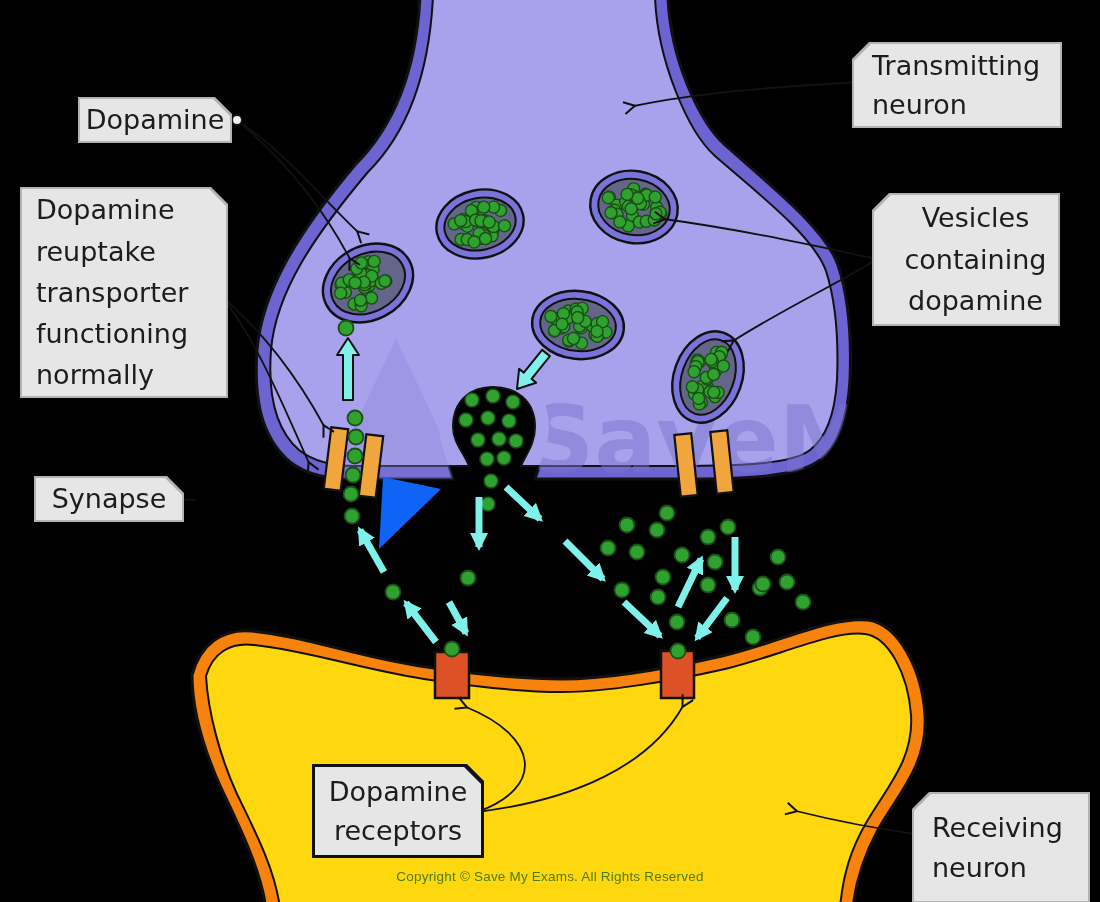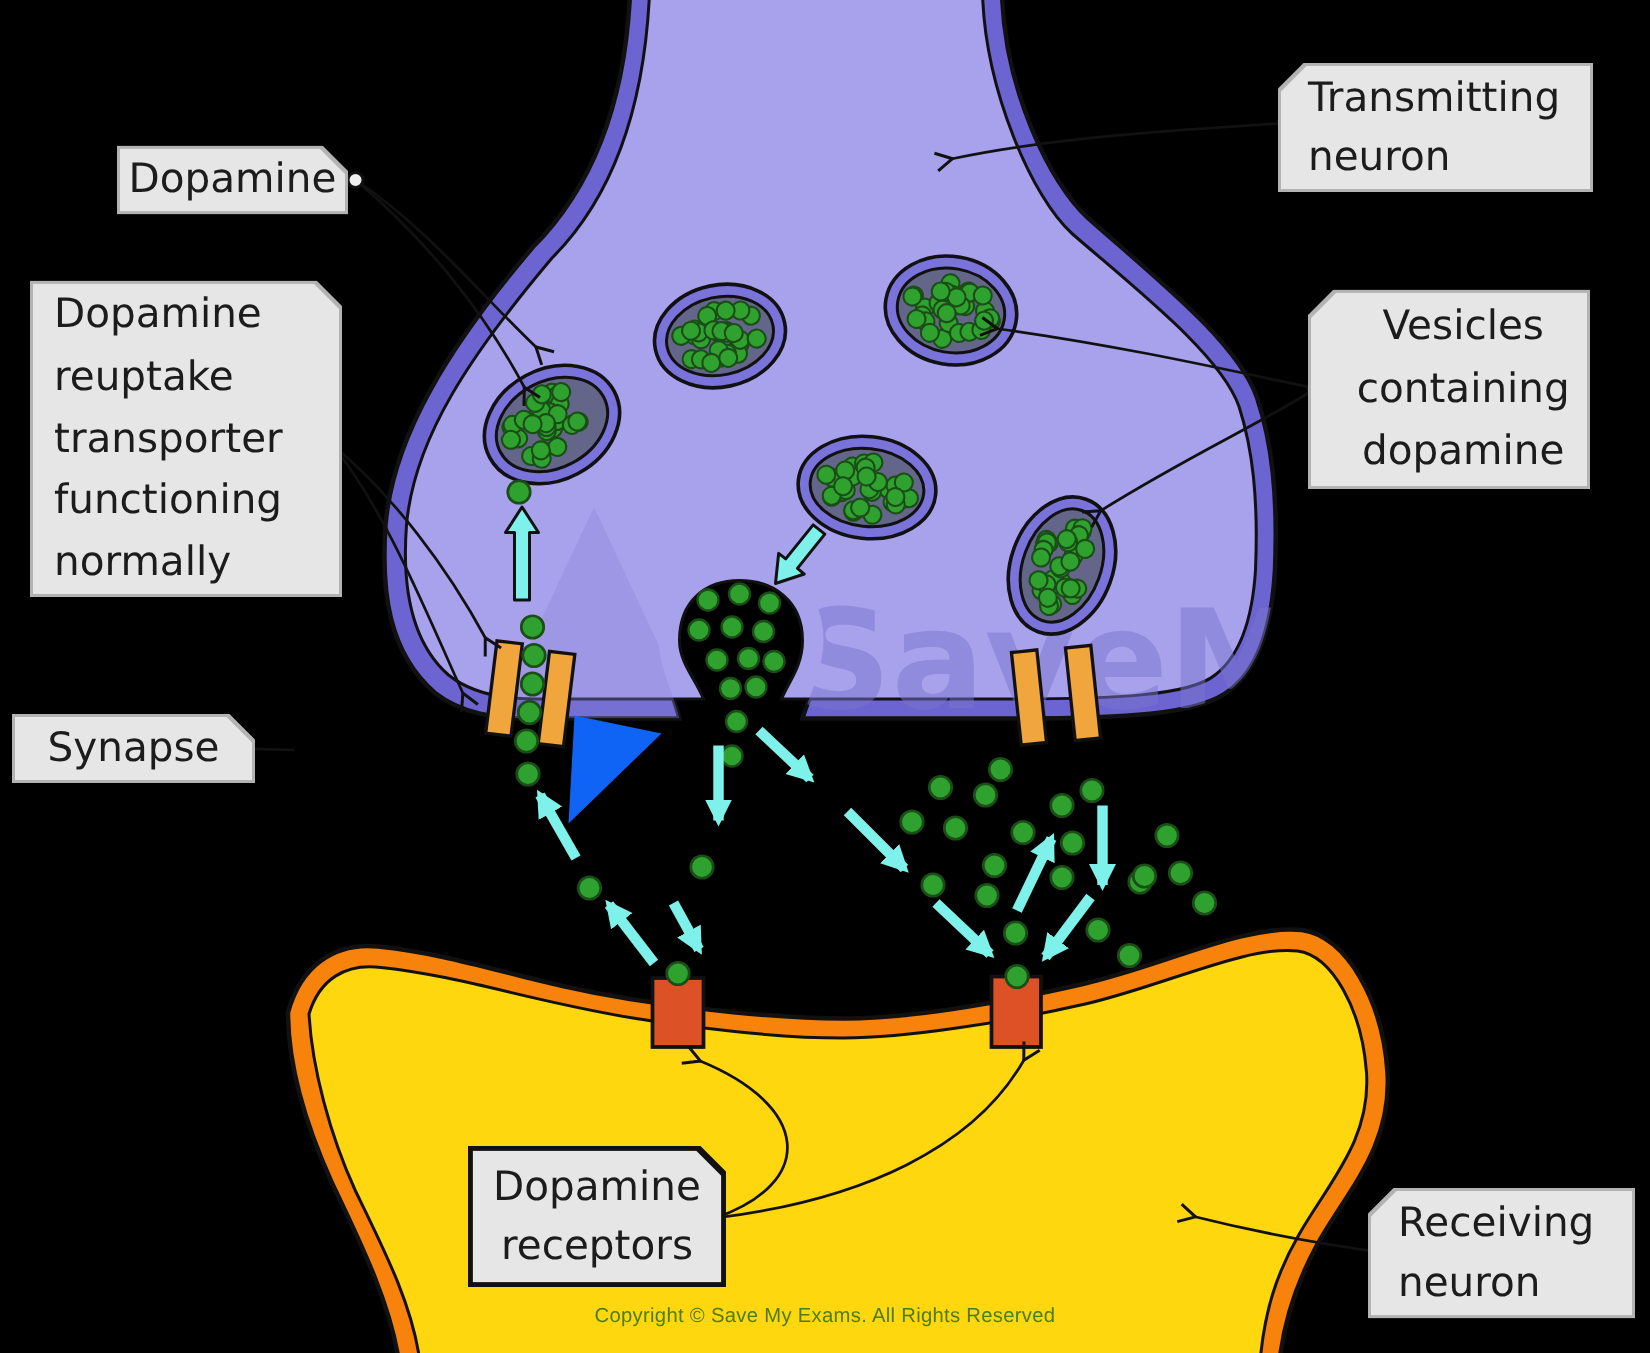--- a/index.html
+++ b/index.html
@@ -12,26 +12,26 @@
   .tag .txt{white-space:pre-line;color:#1c1c1c;font-size:27px;line-height:1.45;width:100%;}
   .notch-tr,.notch-tr .inner{clip-path:polygon(0 0,calc(100% - 17px) 0,100% 17px,100% 100%,0 100%);}
   .notch-tl,.notch-tl .inner{clip-path:polygon(17px 0,100% 0,100% 100%,0 100%,0 17px);}
   .tag{background:#b3b3b3;}
   .tag.bordered{background:#111;}
   .center .txt{text-align:center;}
   .leftpad .txt{text-align:left;padding-left:18px;}
   #tag-dopamine{left:78px;top:97px;width:154px;height:46px;}
   #tag-reuptake{left:20px;top:187px;width:208px;height:211px;}
   #tag-reuptake .txt{line-height:1.53;padding-left:14px;}
-  #tag-synapse{left:8px;top:476px;width:150px;height:46px;padding-left:12px;}
+  #tag-synapse{left:34px;top:476px;width:150px;height:46px;}
   #tag-transmitting{left:852px;top:42px;width:210px;height:86px;}
   #tag-vesicles{left:872px;top:193px;width:188px;height:133px;}
   #tag-vesicles .txt{line-height:1.55;margin-left:19px;}
   #tag-receptors{left:312px;top:764px;width:172px;height:94px;}
-  #tag-receiving{left:912px;top:792px;width:178px;height:87px;}
+  #tag-receiving{left:912px;top:792px;width:178px;height:111px;}
   .copyright{position:absolute;left:0;top:869px;width:1100px;text-align:center;
              font-size:13.5px;color:#4d7c0f;z-index:4;letter-spacing:.2px;
              font-family:"Liberation Sans",sans-serif;}
 </style>
 </head>
 <body>
 
 <div class="stage">
 
 <svg width="1100" height="902" viewBox="0 0 1100 902">

